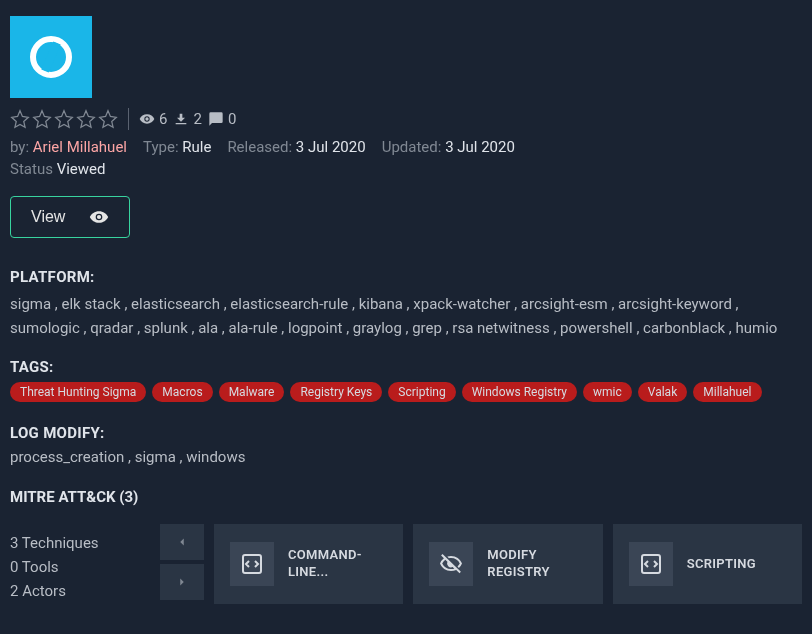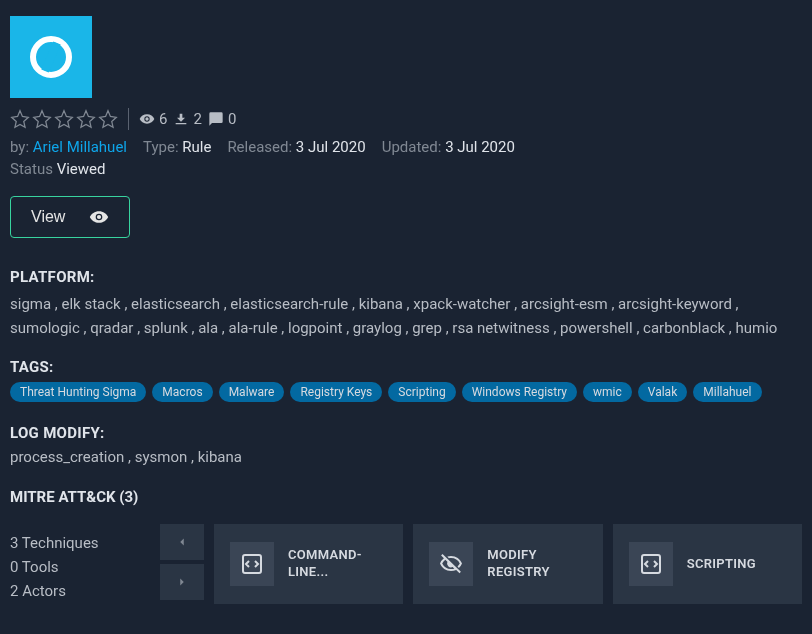--- a/index.html
+++ b/index.html
@@ -22,35 +22,35 @@
 .title { font-size: 18px; font-weight: 500; color: #e0e4ea; }
 .rating-row { display: flex; align-items: center; gap: 6px; margin-bottom: 8px; }
 .stars { display: flex; gap: 2px; }
 .star-icon { width: 20px; height: 20px; color: #808893; }
 .divider { width: 1px; height: 22px; background: #5a6270; margin: 0 4px; }
 .stat { display: inline-flex; align-items: center; gap: 4px; color: #b8bdc5; font-size: 15px; }
 .stat svg { width: 16px; height: 16px; }
 .meta-row { display: flex; flex-wrap: wrap; gap: 4px 16px; font-size: 15px; margin-bottom: 4px; }
 .meta-label { color: #808893; }
 .meta-value { color: #e0e4ea; font-weight: 400; }
-.author-link { color: #0ea5e9; }
+.author-link { color: #fca5a5; }
 .status-row { font-size: 15px; margin-bottom: 18px; }
 .view-btn {
   display: inline-flex; align-items: center; gap: 24px;
   border: 1px solid #38d39f; color: #e5e5e5;
   background: transparent; padding: 10px 20px;
   font-size: 16px; border-radius: 4px; cursor: pointer;
   margin-bottom: 30px;
 }
 .view-btn svg { width: 20px; height: 20px; }
 .section-label { font-size: 15px; font-weight: 700; color: #e0e4ea; margin-bottom: 6px; letter-spacing: 0.3px; }
 .platform-list { color: #b8bdc5; font-size: 15px; line-height: 1.6; margin-bottom: 18px; }
 .tags-row { display: flex; flex-wrap: wrap; gap: 6px; margin-bottom: 22px; }
 .tag-pill {
-  background: #0369a1; color: #d6dae0;
+  background: #b91c1c; color: #d6dae0;
   padding: 3px 10px; border-radius: 10px; font-size: 12px;
   cursor: pointer;
 }
 .log-sources { color: #b8bdc5; font-size: 15px; margin-bottom: 22px; }
 .mitre-title { font-size: 15px; font-weight: 700; color: #e0e4ea; margin-bottom: 18px; }
 .mitre-row { display: flex; gap: 10px; align-items: flex-start; }
 .mitre-stats { display: flex; flex-direction: column; gap: 6px; font-size: 15px; color: #b8bdc5; padding-top: 10px; flex: 0 0 140px; }
 .arrows { display: flex; flex-direction: column; gap: 4px; }
 .arrow-btn {
   width: 44px; height: 36px; background: #2a3544;
@@ -153,21 +153,21 @@
     <span class="tag-pill">Malware</span>
     <span class="tag-pill">Registry Keys</span>
     <span class="tag-pill">Scripting</span>
     <span class="tag-pill">Windows Registry</span>
     <span class="tag-pill">wmic</span>
     <span class="tag-pill">Valak</span>
     <span class="tag-pill">Millahuel</span>
   </div>
 
 <div class="section-label">LOG MODIFY:</div>
-<div class="log-sources">process_creation , sysmon , kibana</div>
+<div class="log-sources">process_creation , sigma , windows</div>
 
 <div class="mitre-title">MITRE ATT&amp;CK (3)</div>
 <div class="mitre-row">
   <div class="mitre-stats">
     <span>3 Techniques</span>
     <span>0 Tools</span>
     <span>2 Actors</span>
   </div>
   <div class="arrows">
     <button class="arrow-btn">

